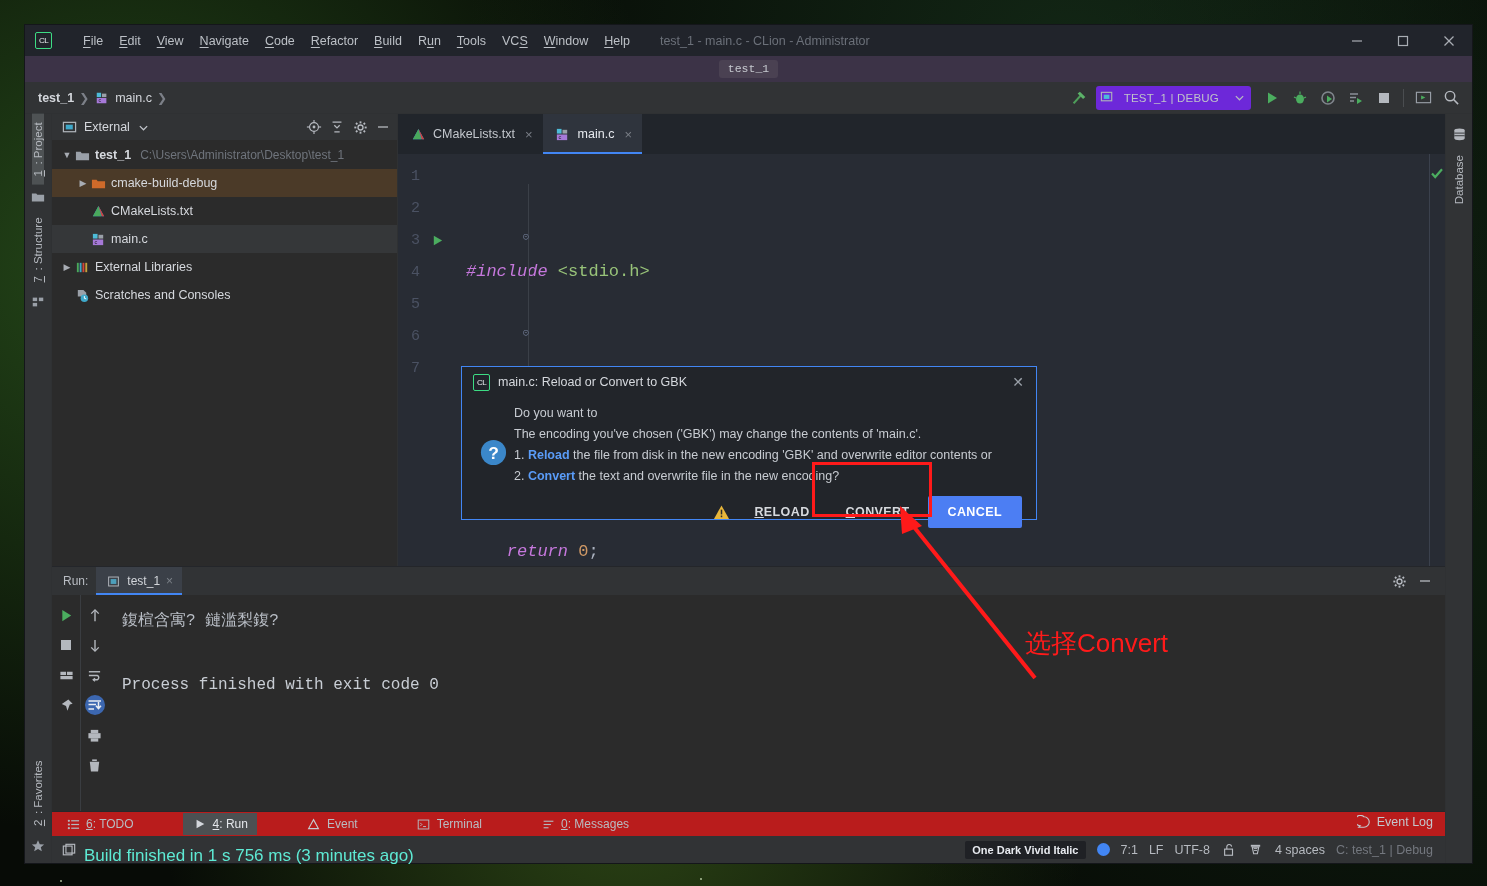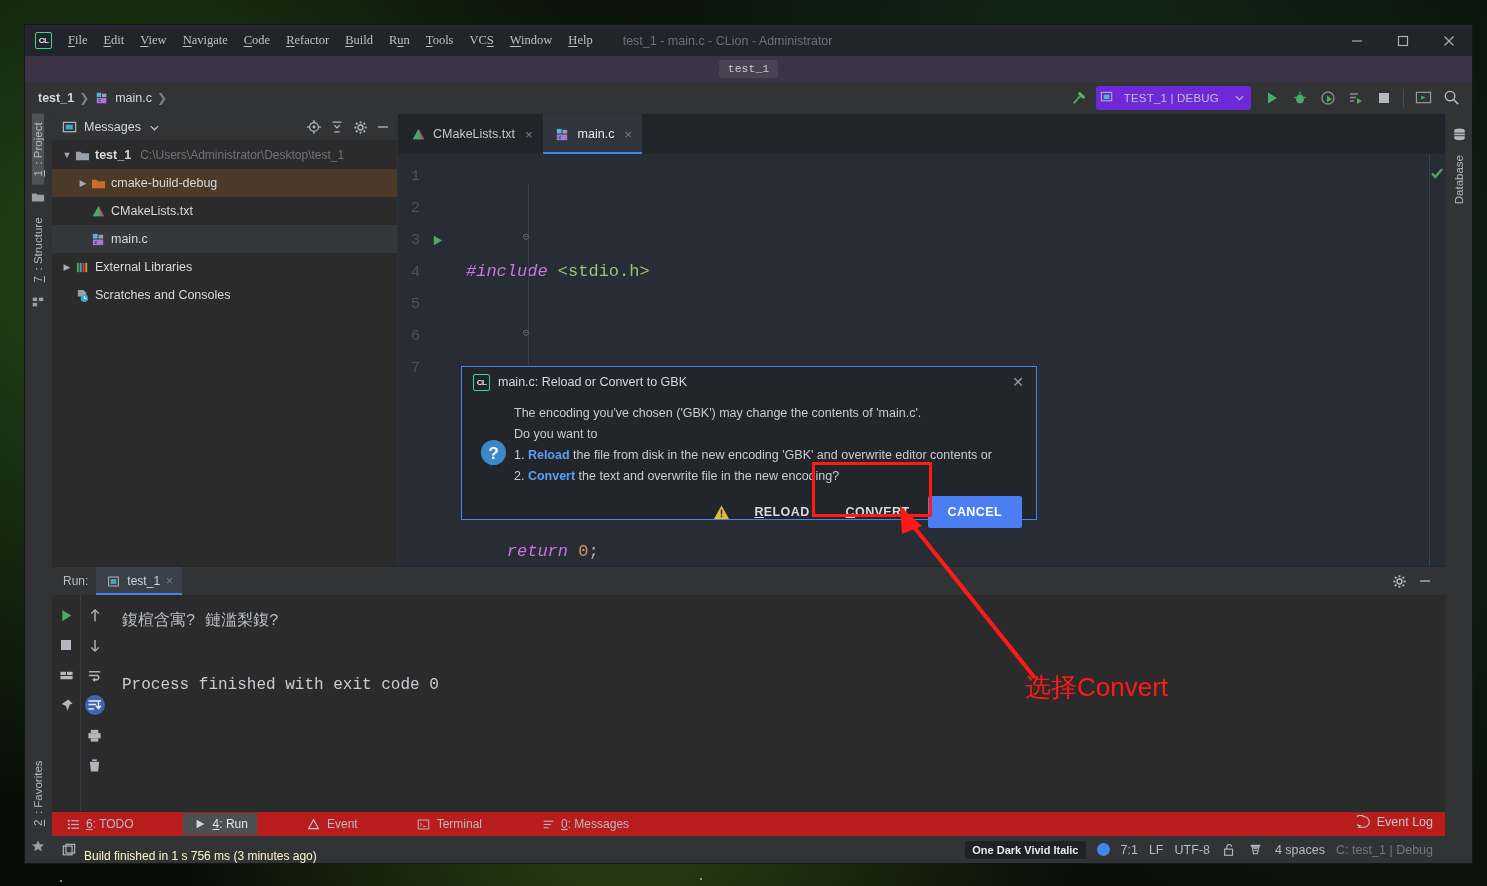--- a/index.html
+++ b/index.html
@@ -28,24 +28,24 @@
     box-shadow: 0 0 0 1px #14161a;
   }
   
   #titlebar {
     height: 31px; background: #21242b; display: flex; align-items: center;
     flex: 0 0 31px; position: relative;
   }
   .cl-logo {
     width: 17px; height: 17px; margin-left: 10px; border: 1.6px solid #3ddc84;
     border-radius: 2px; background: #21242b; color: #e8eaee; font-size: 8px;
-    font-weight: bold; display: flex; align-items: center; justify-content: center;
+    font-weight: normal; display: flex; align-items: center; justify-content: center;
     letter-spacing: -0.5px; font-family: "Liberation Sans", sans-serif;
   }
-  .menu { display: flex; align-items: center; margin-left: 8px; font-family: Liberation Serif, serif; }
+  .menu { display: flex; align-items: center; margin-left: 23px; }
   .menu-item {
     color: #bcc0c6; font-size: 12.5px; padding: 4px 8px; cursor: default; white-space: nowrap;
   }
   .menu-item u { text-decoration: underline; text-underline-offset: 2px; }
   #win-title {
     color: #6b7079; font-size: 12.5px; margin-left: 22px; white-space: nowrap;
   }
   #wincontrols { position: absolute; right: 0; top: 0; height: 31px; display: flex; }
   .wc { width: 46px; height: 31px; display: flex; align-items: center; justify-content: center; }
   .wc svg { stroke: #a9adb4; }
@@ -177,21 +177,21 @@
   #console .mojibake { color: #b9bec6; }
 
   
   #bottombar { height: 25px; flex: 0 0 25px; background: #b91c1c; display: flex; align-items: center; border-top: 1px solid #26282b; gap: 36px; }
   .bb-item { display: flex; align-items: center; gap: 5px; font-size: 12px; color: #b8bcc2; padding: 3px 9px; margin-left: 4px; }
   .bb-item.active { background: #4c5052; color: #e3e6ea; }
   .bb-item u { text-decoration: underline; }
   
   #statusbar { height: 27px; flex: 0 0 27px; background: #313335; display: flex; align-items: center; position: relative; gap: 29px; }
   #statusbar .sb-left { display: flex; align-items: center; gap: 7px; margin-left: 9px; }
-  #statusbar .sb-text { color: #fef9c3; font-size: 12px; margin-top: 12px; }
+  #statusbar .sb-text { color: #5eead4; font-size: 17px; margin-top: 12px; }
   #statusbar .sb-right { margin-left: auto; display: flex; align-items: center; gap: 11px; padding-right: 12px; }
   .scheme-chip { background: #1f2125; color: #e7eaef; font-size: 11px; font-weight: bold; padding: 3px 7px; border-radius: 2px; }
   .blue-dot { width: 13px; height: 13px; border-radius: 50%; background: #4286f4; }
   .sb-cell { color: #b6bac0; font-size: 12.5px; }
   .sb-cell.dim { color: #73777e; }
   #eventlog { position: absolute; right: 12px; top: -22px; display: flex; align-items: center; gap: 5px; color: #c3c7cd; font-size: 12.5px; }
 
   
   #dialog {
     position: absolute; left: 461px; top: 366px; width: 576px; height: 154px;
@@ -209,21 +209,21 @@
   .dlg-btn u { text-decoration: underline; }
   .dlg-btn.primary { background: #4c7ef3; color: #ffffff; border-radius: 2px; padding: 9px 20px; }
   #warn-ico { margin-right: 6px; display: flex; align-items: center; }
 
   
   #hl-box {
     position: absolute; left: 812px; top: 462px; width: 120px; height: 55px;
     border: 3px solid #ff1a1a; z-index: 60; pointer-events: none;
   }
   #anno-text {
-    position: absolute; left: 1025px; top: 670px; color: #ff1a1a; font-size: 26px; z-index: 60;
+    position: absolute; left: 1025px; top: 626px; color: #ff1a1a; font-size: 26px; z-index: 60;
     font-family: "Liberation Sans", sans-serif; white-space: nowrap;
   }
   #anno-arrow { position: absolute; left: 880px; top: 500px; z-index: 59; pointer-events: none; }
 </style>
 </head>
 <body>
 
 <div id="wallpaper">
   <div class="star" style="left:1180px;top:470px"></div>
   <div class="star" style="left:1260px;top:300px"></div>
@@ -390,21 +390,21 @@
       <div id="upperrow">
 
         <div id="project">
           <div id="project-header">
             <span class="ico">
               <svg width="15" height="15" viewBox="0 0 16 16">
                   <rect x="1.5" y="2.5" width="13" height="10" fill="none" stroke="#b0b5bb" stroke-width="1.3"></rect>
                   <rect x="4" y="5" width="7.5" height="5" fill="#3fa8c9"></rect>
                 </svg>
             </span>
-            <span class="ph-title">Messages</span>
+            <span class="ph-title">External</span>
             <span class="ico" style="margin-left:6px">
               <svg width="11" height="11" viewBox="0 0 12 12">
                   <path d="M2 4.5 L6 8.5 L10 4.5" fill="none" stroke="#c2c6cc" stroke-width="1.3"></path>
                 </svg>
             </span>
             <span class="ph-icons">
               <span class="ph-ico">
                 <svg width="16" height="16" viewBox="0 0 18 18">
                     <circle cx="9" cy="9" r="5" fill="none" stroke="#b6bac0" stroke-width="1.3"></circle>
                     <circle cx="9" cy="9" r="1.6" fill="#b6bac0"></circle>
@@ -833,22 +833,22 @@
     <span class="dx">✕</span>
   </div>
   <div id="dlg-body">
     <div id="dlg-q">
       <svg width="29" height="29" viewBox="0 0 30 30">
         <circle cx="15" cy="15" r="13" fill="#3b87c9"></circle>
         <text x="15" y="22" font-size="18" font-weight="bold" fill="#ffffff" text-anchor="middle" font-family="Liberation Sans">?</text>
       </svg>
     </div>
     <div id="dlg-text">
+      <div>Do you want to</div>
       <div>The encoding you've chosen ('GBK') may change the contents of 'main.c'.</div>
-      <div>Do you want to</div>
       <div><span>1. </span><b>Reload</b><span> the file from disk in the new encoding 'GBK' and overwrite editor contents or</span></div>
       <div><span>2. </span><b>Convert</b><span> the text and overwrite file in the new encoding?</span></div>
     </div>
   </div>
   <div id="dlg-buttons">
     <span id="warn-ico">
       <svg width="17" height="17" viewBox="0 0 18 18">
         <path d="M9 1.5 L17 16 L1 16 Z" fill="#e8b63a"></path>
         <rect x="8.2" y="6" width="1.6" height="5" fill="#2b2b2b"></rect>
         <rect x="8.2" y="12.2" width="1.6" height="1.8" fill="#2b2b2b"></rect>

